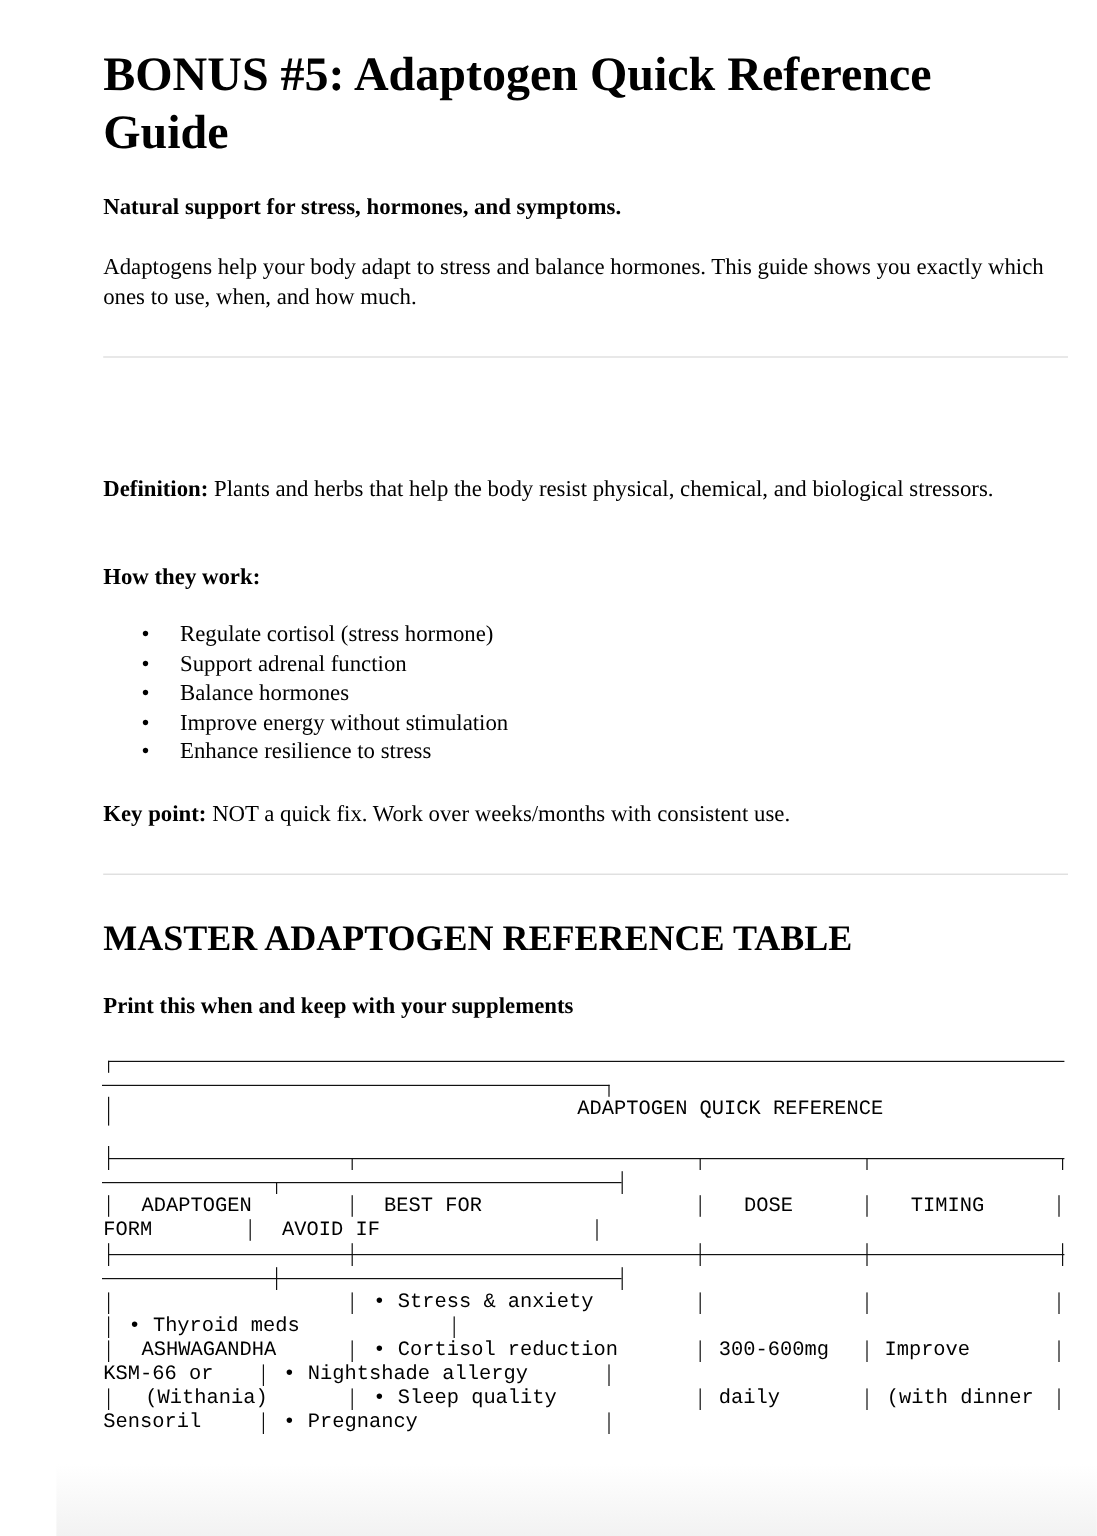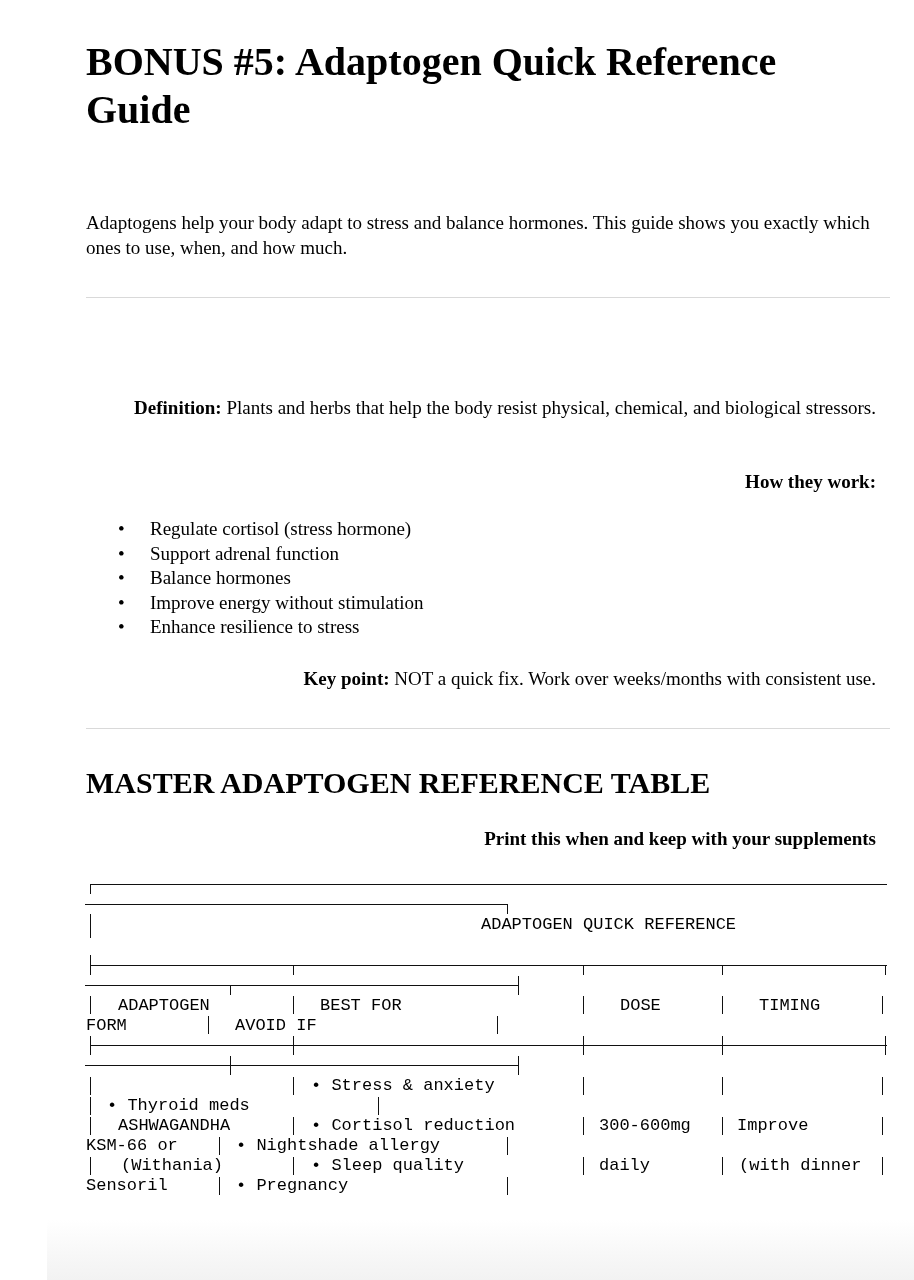--- a/index.html
+++ b/index.html
@@ -15,38 +15,39 @@
     font-size: 40px; line-height: 48px; font-weight: bold; white-space: normal;
   }
   .subtitle { left: 39px; top: 161px; font-size: 19px; font-weight: bold; line-height: 24px; }
   .intro {
     position: absolute; left: 39px; top: 210px; width: 790px;
     font-size: 19px; line-height: 25px; white-space: normal;
   }
   .hr { position: absolute; left: 39px; width: 804px; height: 1px; background: #d9d9d9; }
   h2.section { position: absolute; left: 39px; margin: 0; font-size: 30px; font-weight: bold; line-height: 36px; white-space: nowrap; }
   .para {
-    position: absolute; left: 39px; width: 790px; font-size: 19px; line-height: 25px; white-space: normal; text-align: right;
+    position: absolute; left: 39px; width: 790px; font-size: 19px; line-height: 25px; white-space: normal;
   }
   .para b { font-weight: bold; }
   ul.list { position: absolute; left: 39px; top: 517px; margin: 0; padding: 0; list-style: none; }
   ul.list li { position: relative; padding-left: 64px; font-size: 19px; line-height: 24.5px; }
   ul.list li .bullet { position: absolute; left: 32px; top: 0; }
   .mono { font-family: "Liberation Mono", "DejaVu Sans Mono", monospace; font-size: 17px; line-height: 20px; }
   .hline { position: absolute; height: 1.3px; background: #111; }
   .vline { position: absolute; width: 1.3px; background: #111; }
   .fade { position: absolute; left: 0; top: 1220px; width: 914px; height: 60px;
           background: linear-gradient(#ffffff, #f2f2f2); }
 </style>
 </head>
 <body>
 
 <div class="page">
 
   <h1 class="title">BONUS #5: Adaptogen Quick Reference Guide</h1>
+  <div class="abs subtitle">Natural support for stress, hormones, and symptoms.</div>
   <div class="intro">Adaptogens help your body adapt to stress and balance hormones. This guide shows you exactly which ones to use, when, and how much.</div>
 
   <div class="hr" style="top:297px;"></div>
 
 
   <div class="para" style="top:395px;">
     <b>Definition:</b><span> Plants and herbs that help the body resist physical, chemical, and biological stressors.</span>
   </div>
 
   <div class="para" style="top:469px;">

